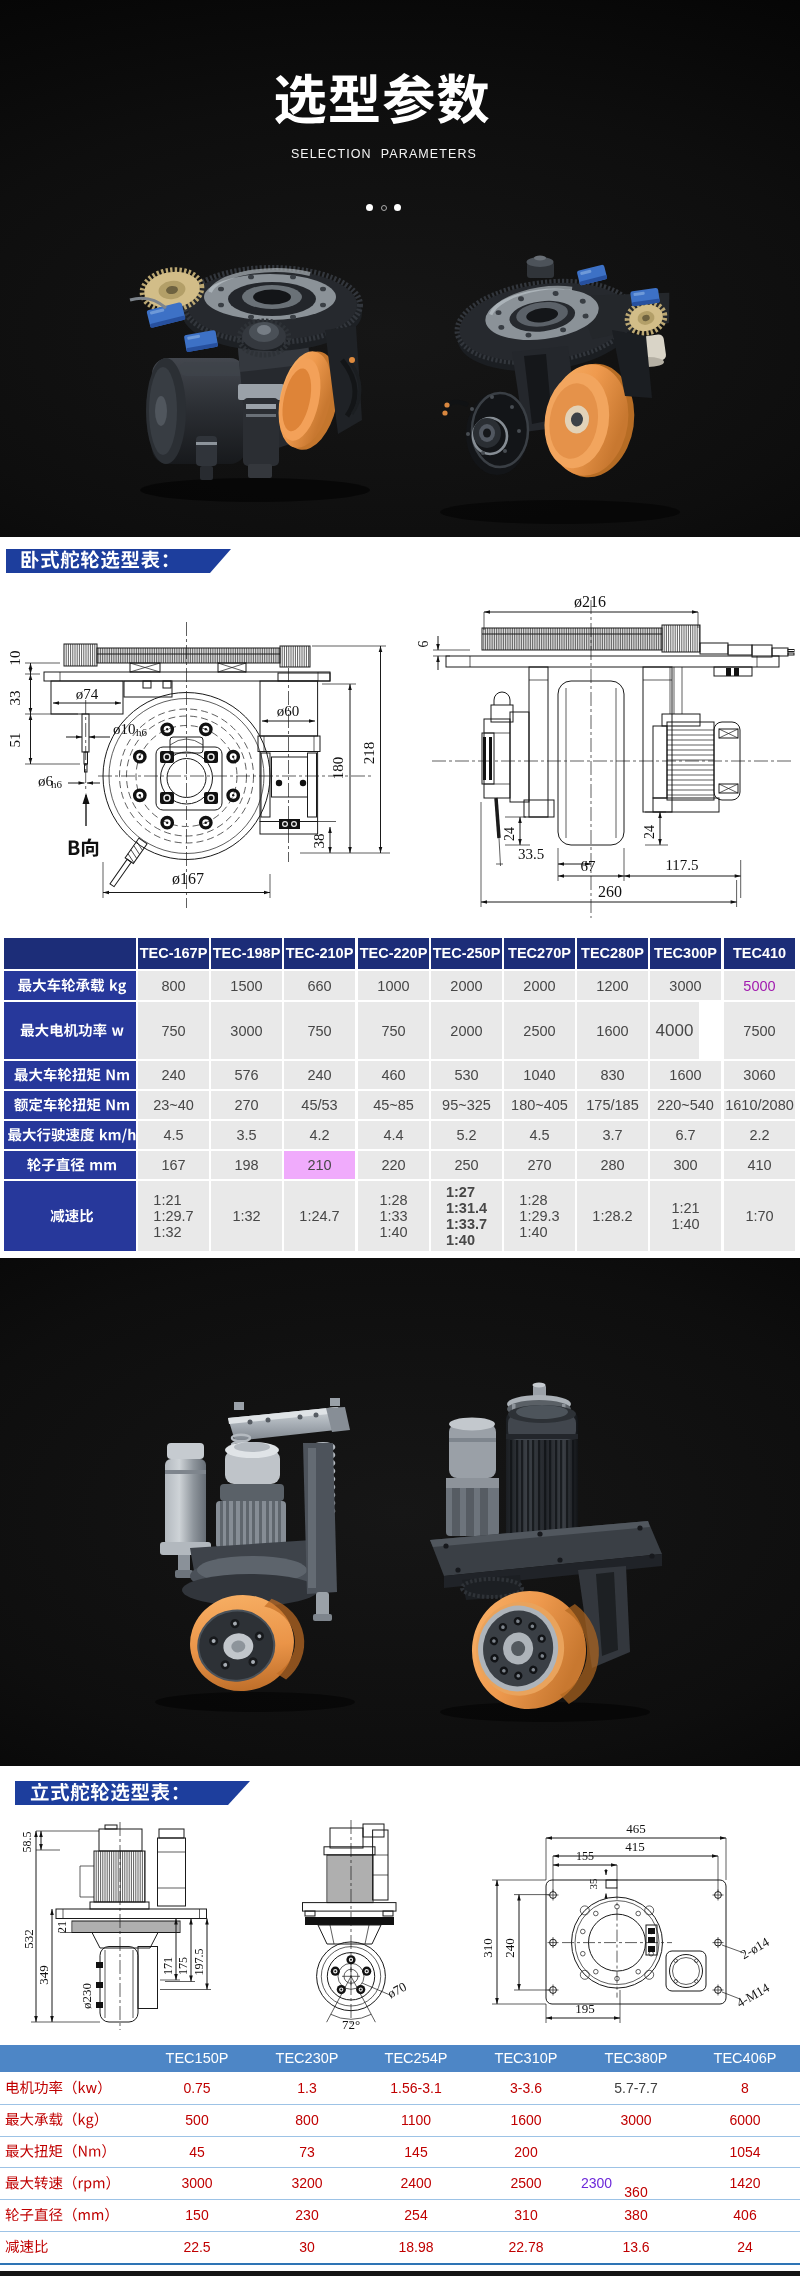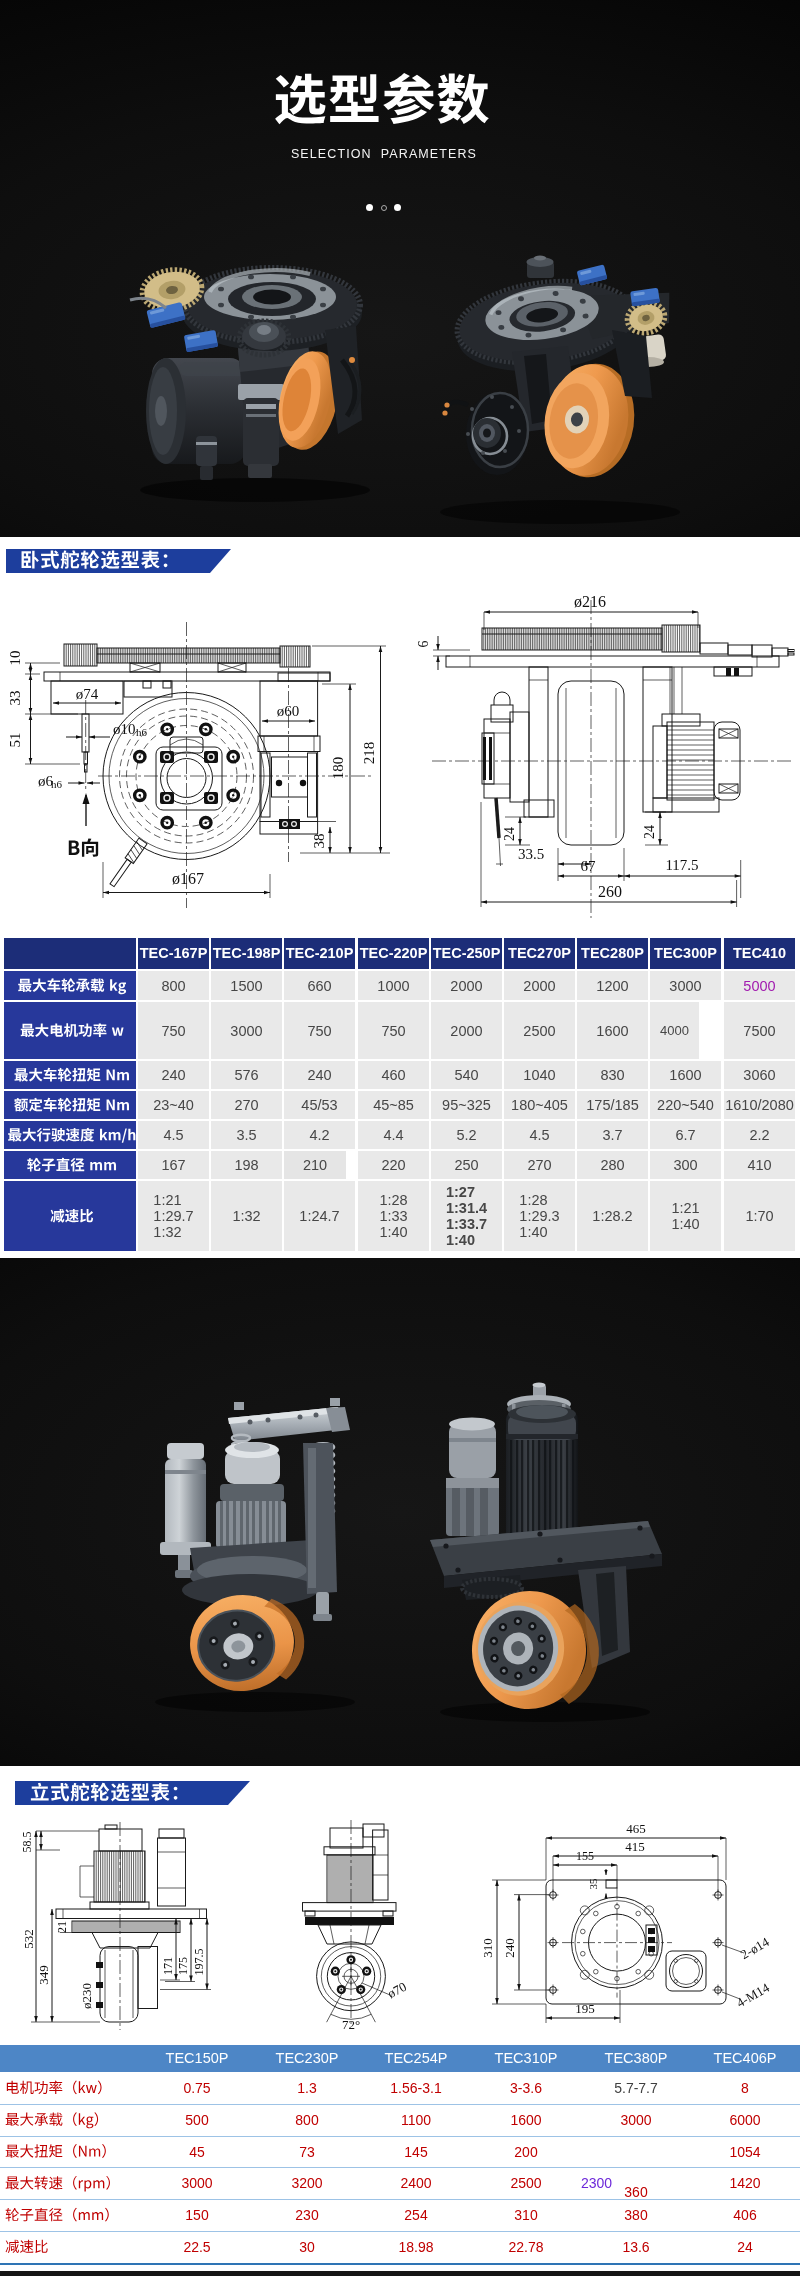--- a/index.html
+++ b/index.html
@@ -732,41 +732,41 @@
       </div>
       <div style="position:absolute;left:427px;top:64px;width:71px;height:57px;background:#e9e9e9;color:#474747;font-size:14.5px;line-height:16px;display:table;">
         <div style="display:table-cell;vertical-align:middle;text-align:center;width:71px;height:57px;">2000</div>
       </div>
       <div style="position:absolute;left:500px;top:64px;width:71px;height:57px;background:#e9e9e9;color:#474747;font-size:14.5px;line-height:16px;display:table;">
         <div style="display:table-cell;vertical-align:middle;text-align:center;width:71px;height:57px;">2500</div>
       </div>
       <div style="position:absolute;left:573px;top:64px;width:71px;height:57px;background:#e9e9e9;color:#474747;font-size:14.5px;line-height:16px;display:table;">
         <div style="display:table-cell;vertical-align:middle;text-align:center;width:71px;height:57px;">1600</div>
       </div>
-      <div style="position:absolute;left:646px;top:64px;width:49px;height:57px;background:#e9e9e9;color:#474747;font-size:13px;line-height:16px;display:table;">
+      <div style="position:absolute;left:646px;top:64px;width:49px;height:57px;background:#e9e9e9;color:#474747;font-size:17px;line-height:16px;display:table;">
         <div style="display:table-cell;vertical-align:middle;text-align:center;width:71px;height:57px;">4000</div>
       </div>
       <div style="position:absolute;left:720px;top:64px;width:71px;height:57px;background:#e9e9e9;color:#474747;font-size:14.5px;line-height:16px;display:table;">
         <div style="display:table-cell;vertical-align:middle;text-align:center;width:71px;height:57px;">7500</div>
       </div>
       <div style="position:absolute;left:0;top:123px;width:132px;height:28px;background:#27389b;"></div>
       <div style="position:absolute;left:134px;top:123px;width:71px;height:28px;background:#e9e9e9;color:#474747;font-size:14.5px;line-height:16px;display:table;">
         <div style="display:table-cell;vertical-align:middle;text-align:center;width:71px;height:28px;">240</div>
       </div>
       <div style="position:absolute;left:207px;top:123px;width:71px;height:28px;background:#e9e9e9;color:#474747;font-size:14.5px;line-height:16px;display:table;">
         <div style="display:table-cell;vertical-align:middle;text-align:center;width:71px;height:28px;">576</div>
       </div>
       <div style="position:absolute;left:280px;top:123px;width:71px;height:28px;background:#e9e9e9;color:#474747;font-size:14.5px;line-height:16px;display:table;">
         <div style="display:table-cell;vertical-align:middle;text-align:center;width:71px;height:28px;">240</div>
       </div>
       <div style="position:absolute;left:354px;top:123px;width:71px;height:28px;background:#e9e9e9;color:#474747;font-size:14.5px;line-height:16px;display:table;">
         <div style="display:table-cell;vertical-align:middle;text-align:center;width:71px;height:28px;">460</div>
       </div>
       <div style="position:absolute;left:427px;top:123px;width:71px;height:28px;background:#e9e9e9;color:#474747;font-size:14.5px;line-height:16px;display:table;">
-        <div style="display:table-cell;vertical-align:middle;text-align:center;width:71px;height:28px;">540</div>
+        <div style="display:table-cell;vertical-align:middle;text-align:center;width:71px;height:28px;">530</div>
       </div>
       <div style="position:absolute;left:500px;top:123px;width:71px;height:28px;background:#e9e9e9;color:#474747;font-size:14.5px;line-height:16px;display:table;">
         <div style="display:table-cell;vertical-align:middle;text-align:center;width:71px;height:28px;">1040</div>
       </div>
       <div style="position:absolute;left:573px;top:123px;width:71px;height:28px;background:#e9e9e9;color:#474747;font-size:14.5px;line-height:16px;display:table;">
         <div style="display:table-cell;vertical-align:middle;text-align:center;width:71px;height:28px;">830</div>
       </div>
       <div style="position:absolute;left:646px;top:123px;width:71px;height:28px;background:#e9e9e9;color:#474747;font-size:14.5px;line-height:16px;display:table;">
         <div style="display:table-cell;vertical-align:middle;text-align:center;width:71px;height:28px;">1600</div>
       </div>
@@ -829,21 +829,21 @@
       <div style="position:absolute;left:720px;top:183px;width:71px;height:28px;background:#e9e9e9;color:#474747;font-size:14.5px;line-height:16px;display:table;">
         <div style="display:table-cell;vertical-align:middle;text-align:center;width:71px;height:28px;">2.2</div>
       </div>
       <div style="position:absolute;left:0;top:213px;width:132px;height:28px;background:#27389b;"></div>
       <div style="position:absolute;left:134px;top:213px;width:71px;height:28px;background:#e9e9e9;color:#474747;font-size:14.5px;line-height:16px;display:table;">
         <div style="display:table-cell;vertical-align:middle;text-align:center;width:71px;height:28px;">167</div>
       </div>
       <div style="position:absolute;left:207px;top:213px;width:71px;height:28px;background:#e9e9e9;color:#474747;font-size:14.5px;line-height:16px;display:table;">
         <div style="display:table-cell;vertical-align:middle;text-align:center;width:71px;height:28px;">198</div>
       </div>
-      <div style="position:absolute;left:280px;top:213px;width:62px;height:28px;background:#e5e5e5;color:#474747;font-size:14.5px;line-height:16px;display:table;">
+      <div style="position:absolute;left:280px;top:213px;width:71px;height:28px;background:#f0abfc;color:#474747;font-size:14.5px;line-height:16px;display:table;">
         <div style="display:table-cell;vertical-align:middle;text-align:center;width:71px;height:28px;">210</div>
       </div>
       <div style="position:absolute;left:354px;top:213px;width:71px;height:28px;background:#e9e9e9;color:#474747;font-size:14.5px;line-height:16px;display:table;">
         <div style="display:table-cell;vertical-align:middle;text-align:center;width:71px;height:28px;">220</div>
       </div>
       <div style="position:absolute;left:427px;top:213px;width:71px;height:28px;background:#e9e9e9;color:#474747;font-size:14.5px;line-height:16px;display:table;">
         <div style="display:table-cell;vertical-align:middle;text-align:center;width:71px;height:28px;">250</div>
       </div>
       <div style="position:absolute;left:500px;top:213px;width:71px;height:28px;background:#e9e9e9;color:#474747;font-size:14.5px;line-height:16px;display:table;">
         <div style="display:table-cell;vertical-align:middle;text-align:center;width:71px;height:28px;">270</div>

